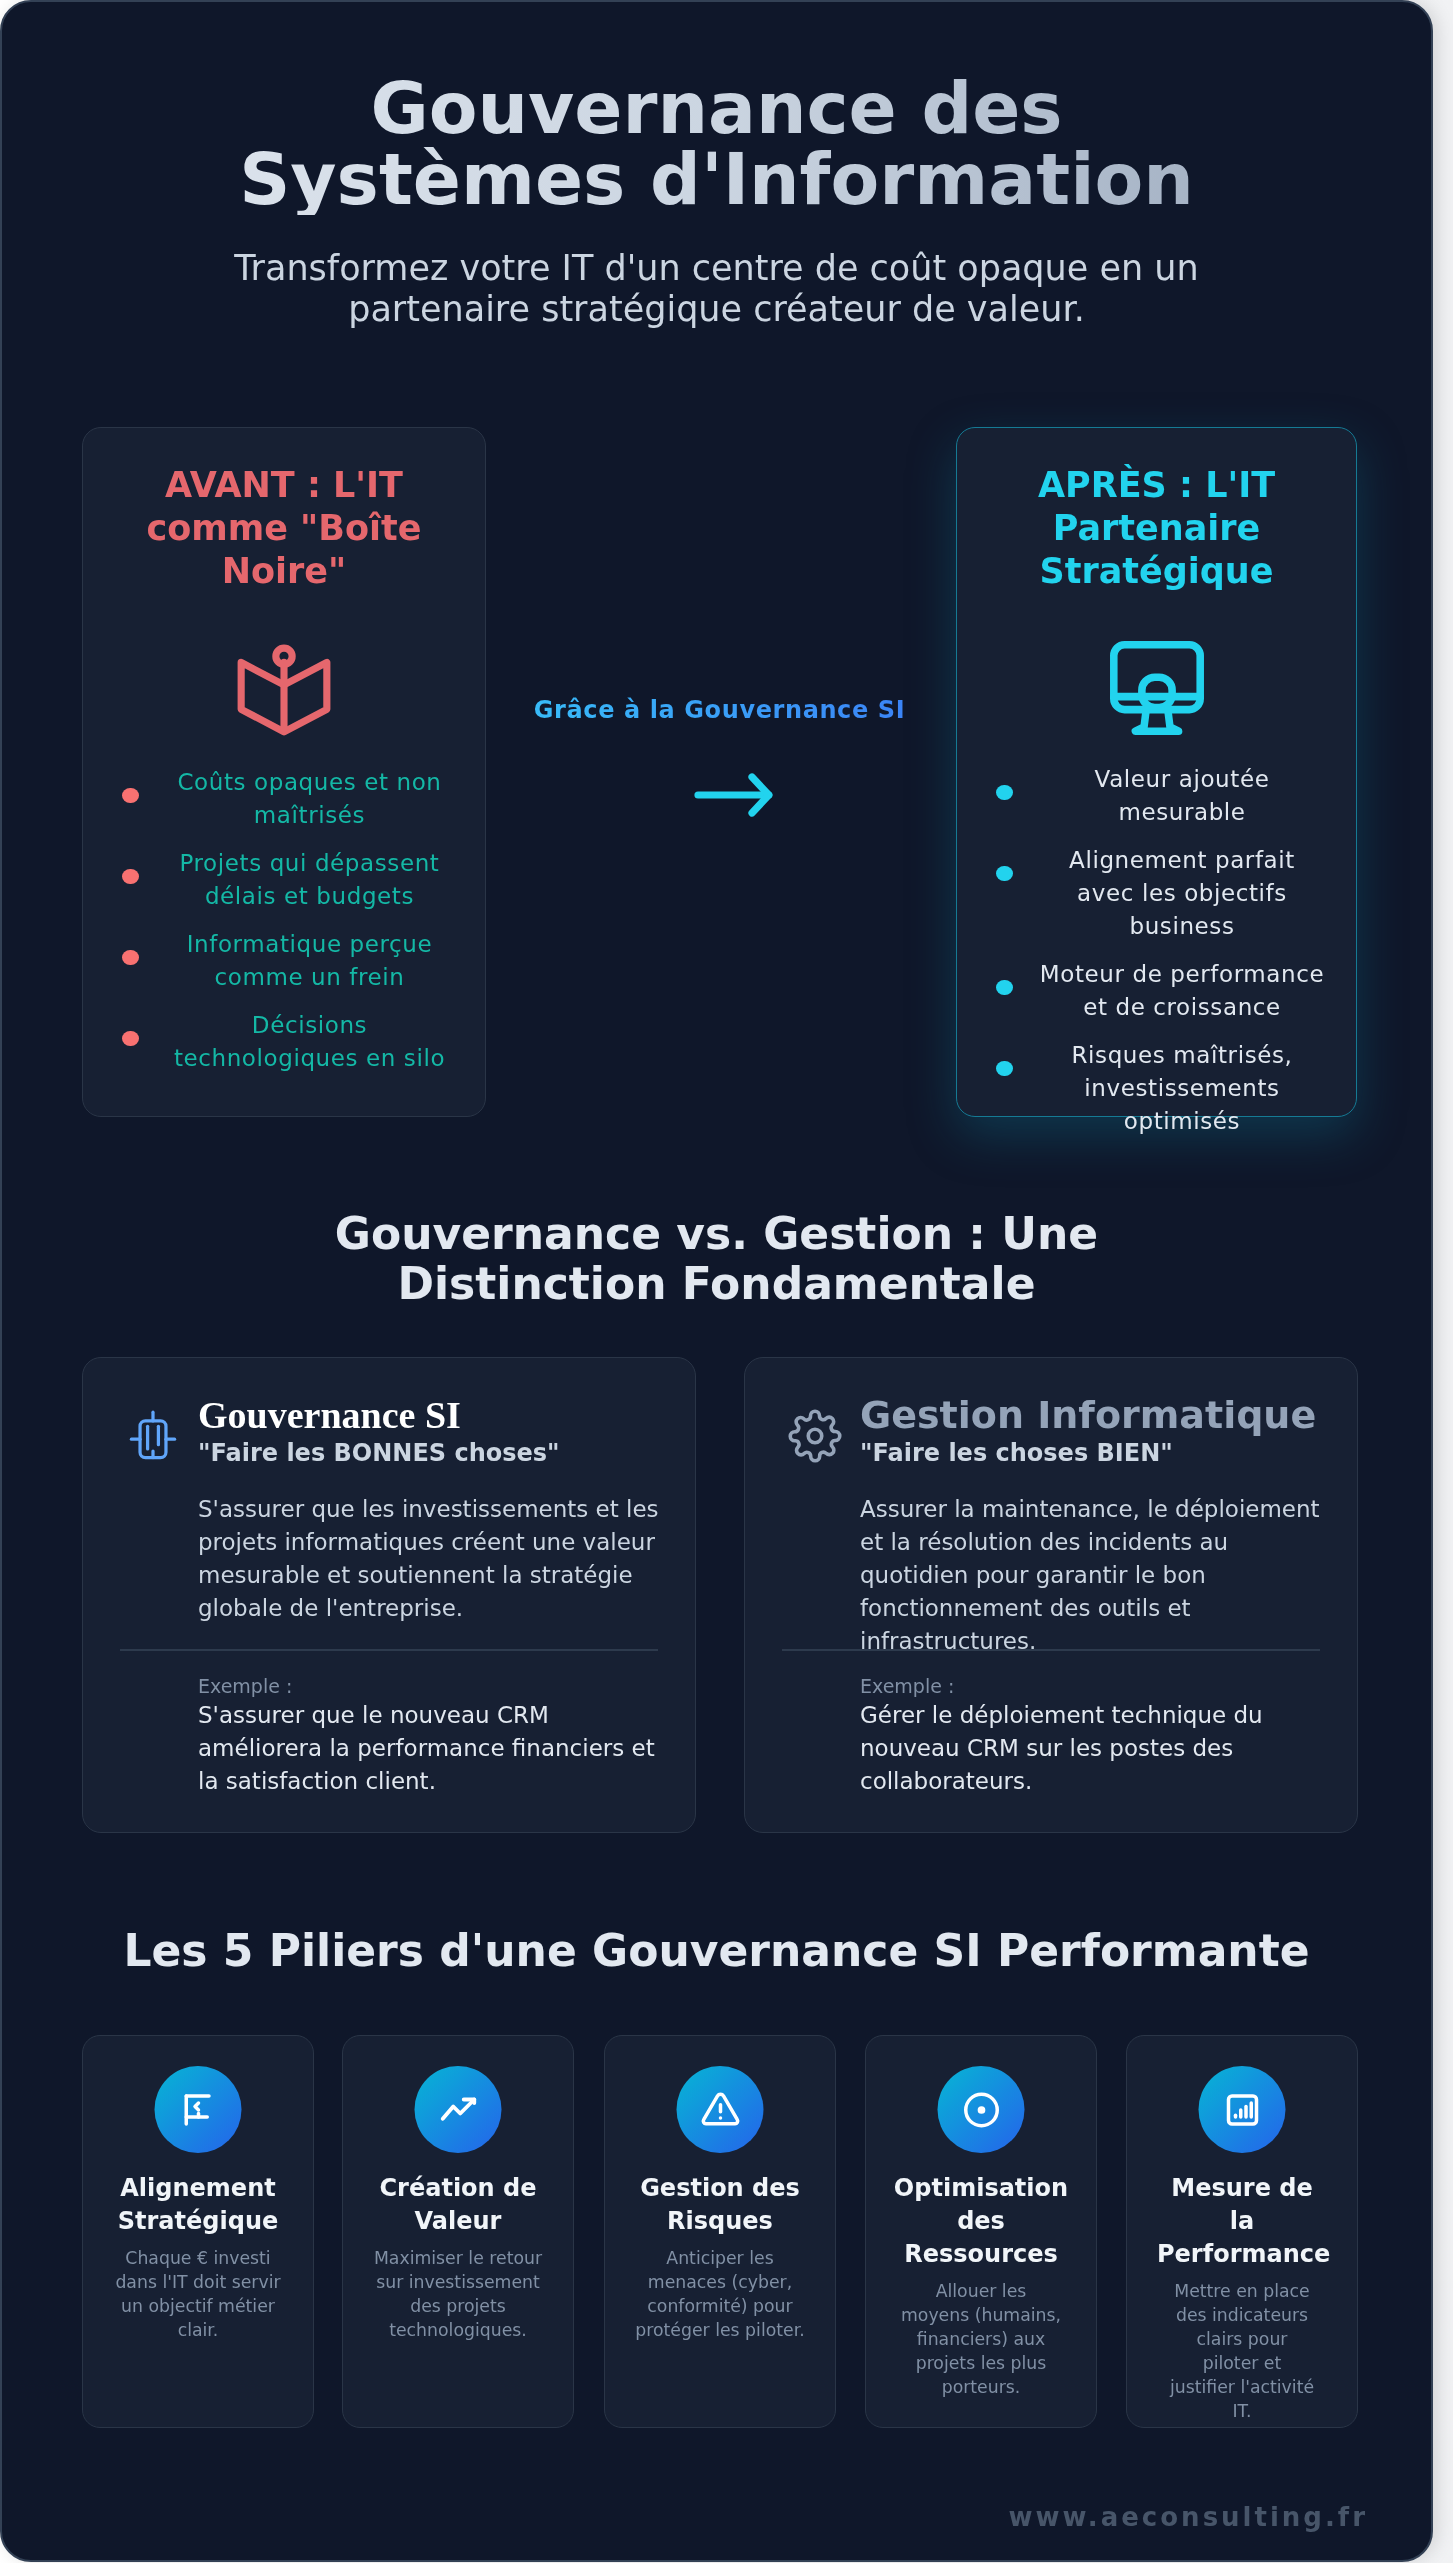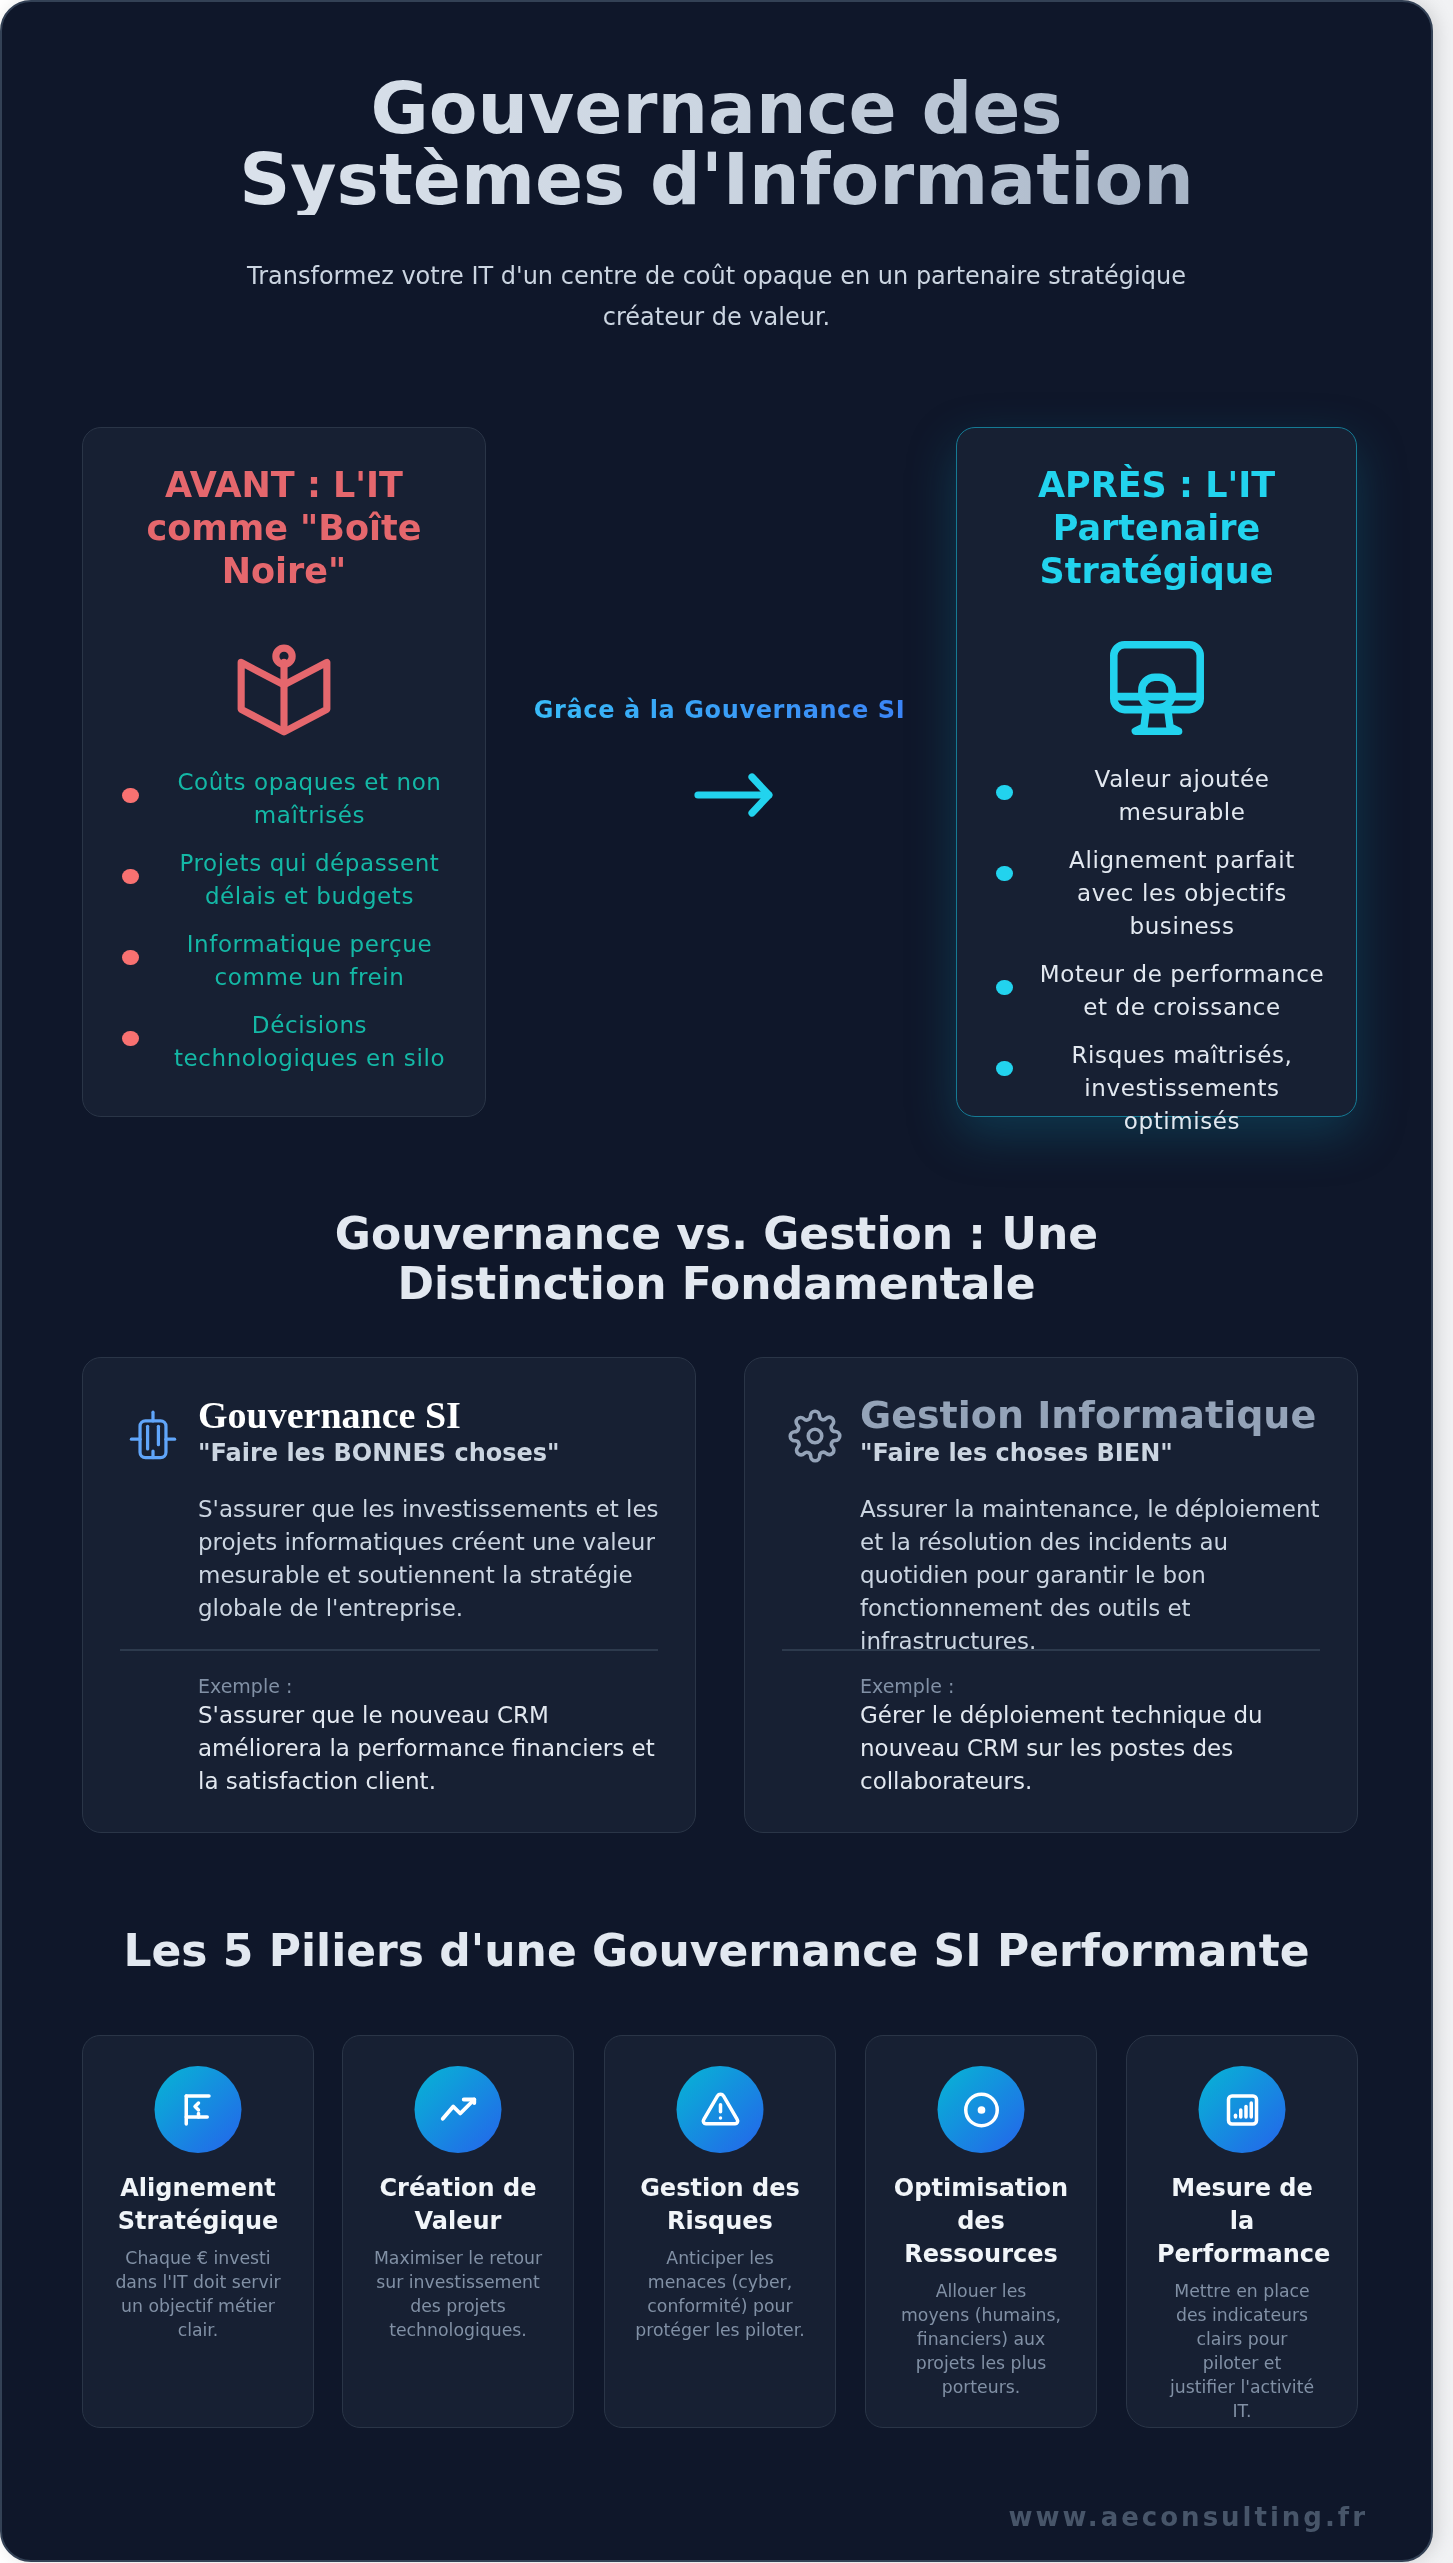--- a/index.html
+++ b/index.html
@@ -20,22 +20,22 @@
   }
   .title {
     position: absolute; left: 0; right: 0; top: 71px;
     text-align: center; font-weight: bold; font-size: 71px; line-height: 71px;
     background: linear-gradient(90deg, #e2e8f0 0%, #cbd5e1 50%, #94a3b8 100%);
     -webkit-background-clip: text; background-clip: text; color: transparent;
     margin: 0;
   }
   .subtitle {
     position: absolute; left: 179px; right: 179px; top: 238px;
-    text-align: center; font-size: 24px; line-height: 41px; color: #cbd5e1;
-    margin: 16px;
+    text-align: center; font-size: 35px; line-height: 41px; color: #cbd5e1;
+    margin: 8px;
   }
   .card {
     position: absolute; box-sizing: border-box;
     background: #172033; border: 1.8px solid #2a3547; border-radius: 19px;
   }
   .card.before { left: 80px; top: 425px; width: 404px; height: 690px; }
   .card.after {
     left: 954px; top: 425px; width: 401px; height: 690px;
     border-color: #157a94;
     box-shadow: 0 18px 48px rgba(14,116,144,0.35);
@@ -237,21 +237,21 @@
         <circle cx="12" cy="12" r="9"></circle>
           <circle cx="12" cy="12" r="1.2" fill="#ffffff"></circle>
       </svg>
     </div>
     <div class="p-title" style="left:24px; right:24px;">
       <div>Optimisation des Ressources</div>
       <div class="p-desc">Allouer les moyens (humains, financiers) aux projets les plus porteurs.</div>
     </div>
   </div>
 
-  <div class="pillar" style="left:1124px;border-radius:24px;">
+  <div class="pillar" style="left:1124px;">
     <div class="p-circle">
       <svg viewBox="0 0 24 24" fill="none" stroke="#ffffff" stroke-width="2" stroke-linecap="round" stroke-linejoin="round">
         <rect x="4" y="4" width="16" height="16" rx="2"></rect>
         <line x1="8" y1="16" x2="8" y2="15"></line>
           <line x1="11" y1="16" x2="11" y2="12"></line>
           <line x1="14" y1="16" x2="14" y2="10"></line>
           <line x1="17" y1="16" x2="17" y2="8"></line>
       </svg>
     </div>
     <div class="p-title" style="left:30px; right:30px;">

